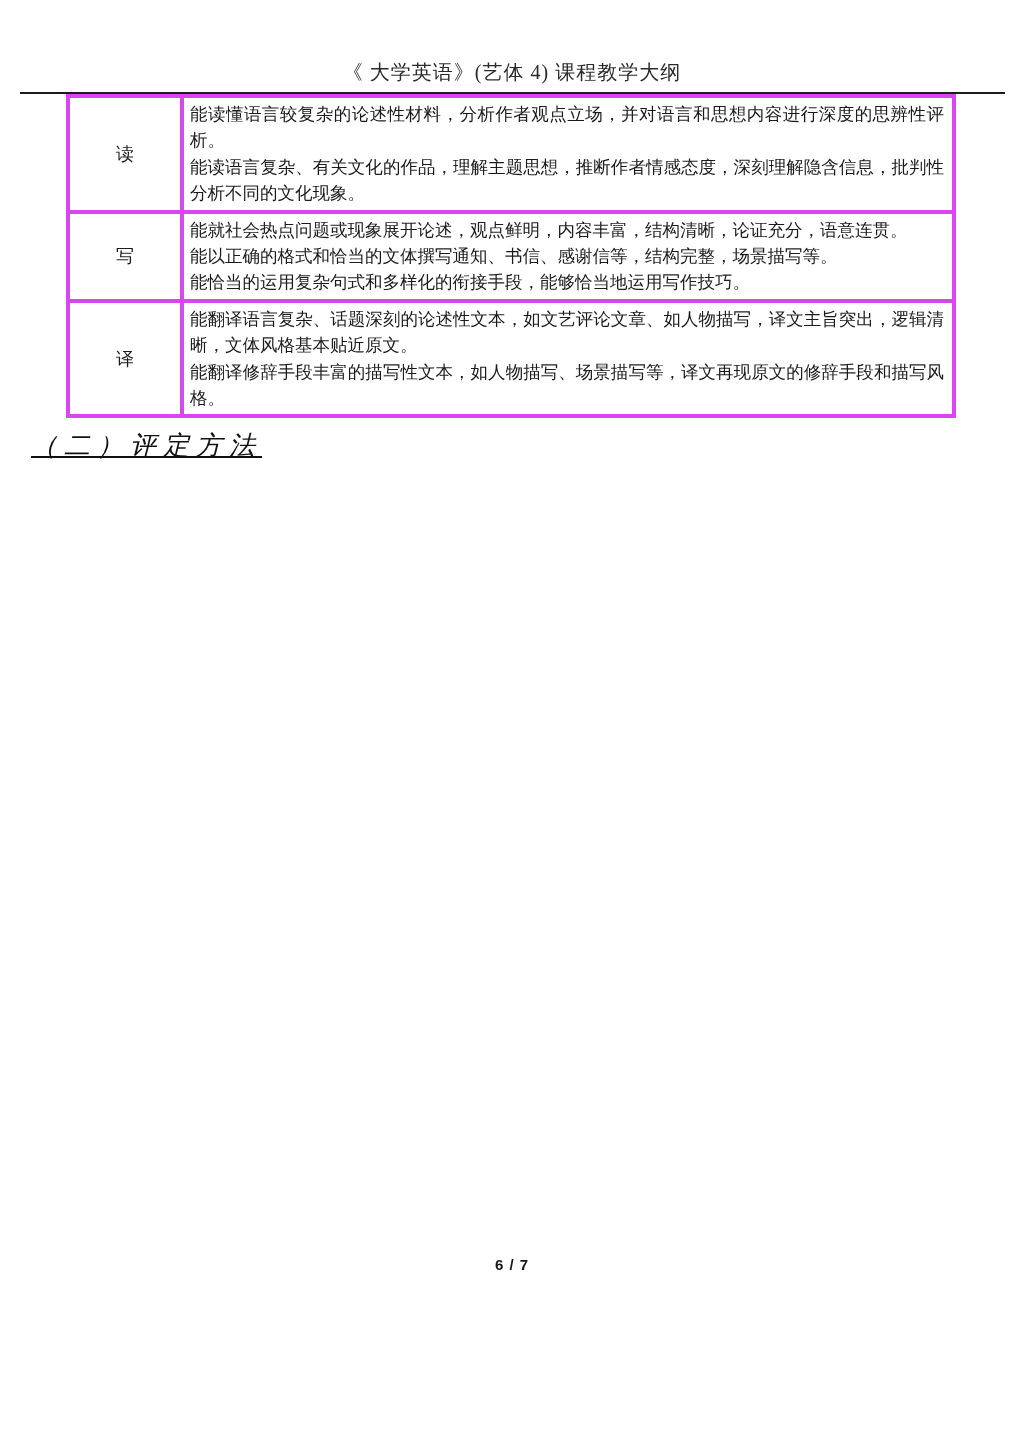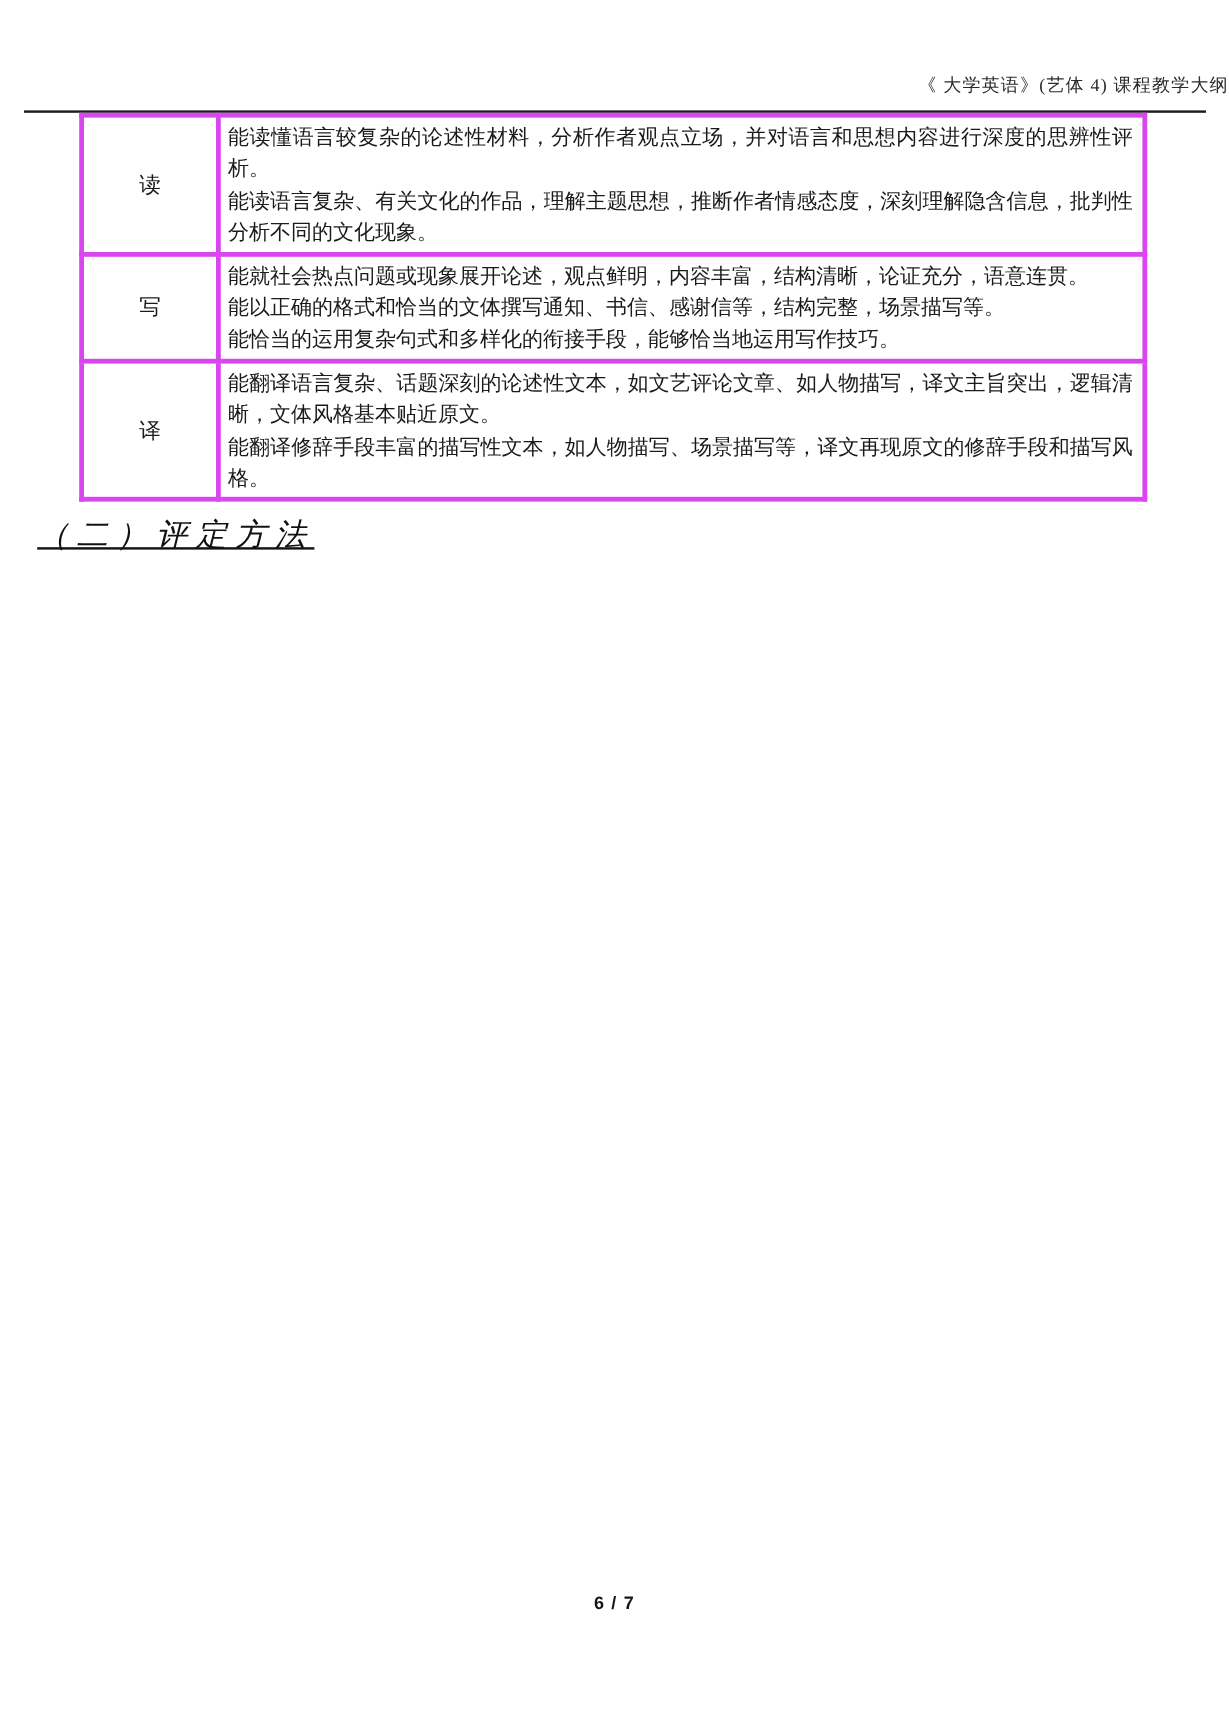--- a/index.html
+++ b/index.html
@@ -9,22 +9,22 @@
     width: 1024px;
     height: 1447px;
     margin: 0 auto;
     background: #ffffff;
     color: #1a1a1a;
     font-family: "Liberation Serif", "DejaVu Serif", serif;
     overflow: hidden;
   }
   .doc-header {
     padding-top: 62px;
-    text-align: right;
-    font-size: 15px;
+    text-align: center;
+    font-size: 20px;
     line-height: 20px;
     letter-spacing: 1px;
     color: #2a2a2a;
   }
   .header-rule {
     margin: 10px 19px 0 20px;
     border-top: 2px solid #1c1c1c;
   }
   table.ability-table {
     margin-left: 66px;
@@ -83,21 +83,21 @@
   .reference {
     margin: 0 24px 0 25px;
     font-size: 26px;
     line-height: 53px;
     text-align: justify;
     color: #151515;
   }
   .reference-list { margin-top: 14px; }
   .doc-footer {
     position: absolute;
-    top: 1328px;
+    top: 1256px;
     left: 0;
     width: 100%;
     text-align: center;
     font-family: "Liberation Sans", "DejaVu Sans", sans-serif;
     font-size: 15px;
     font-weight: bold;
     letter-spacing: 1px;
     color: #161616;
   }
 </style>

